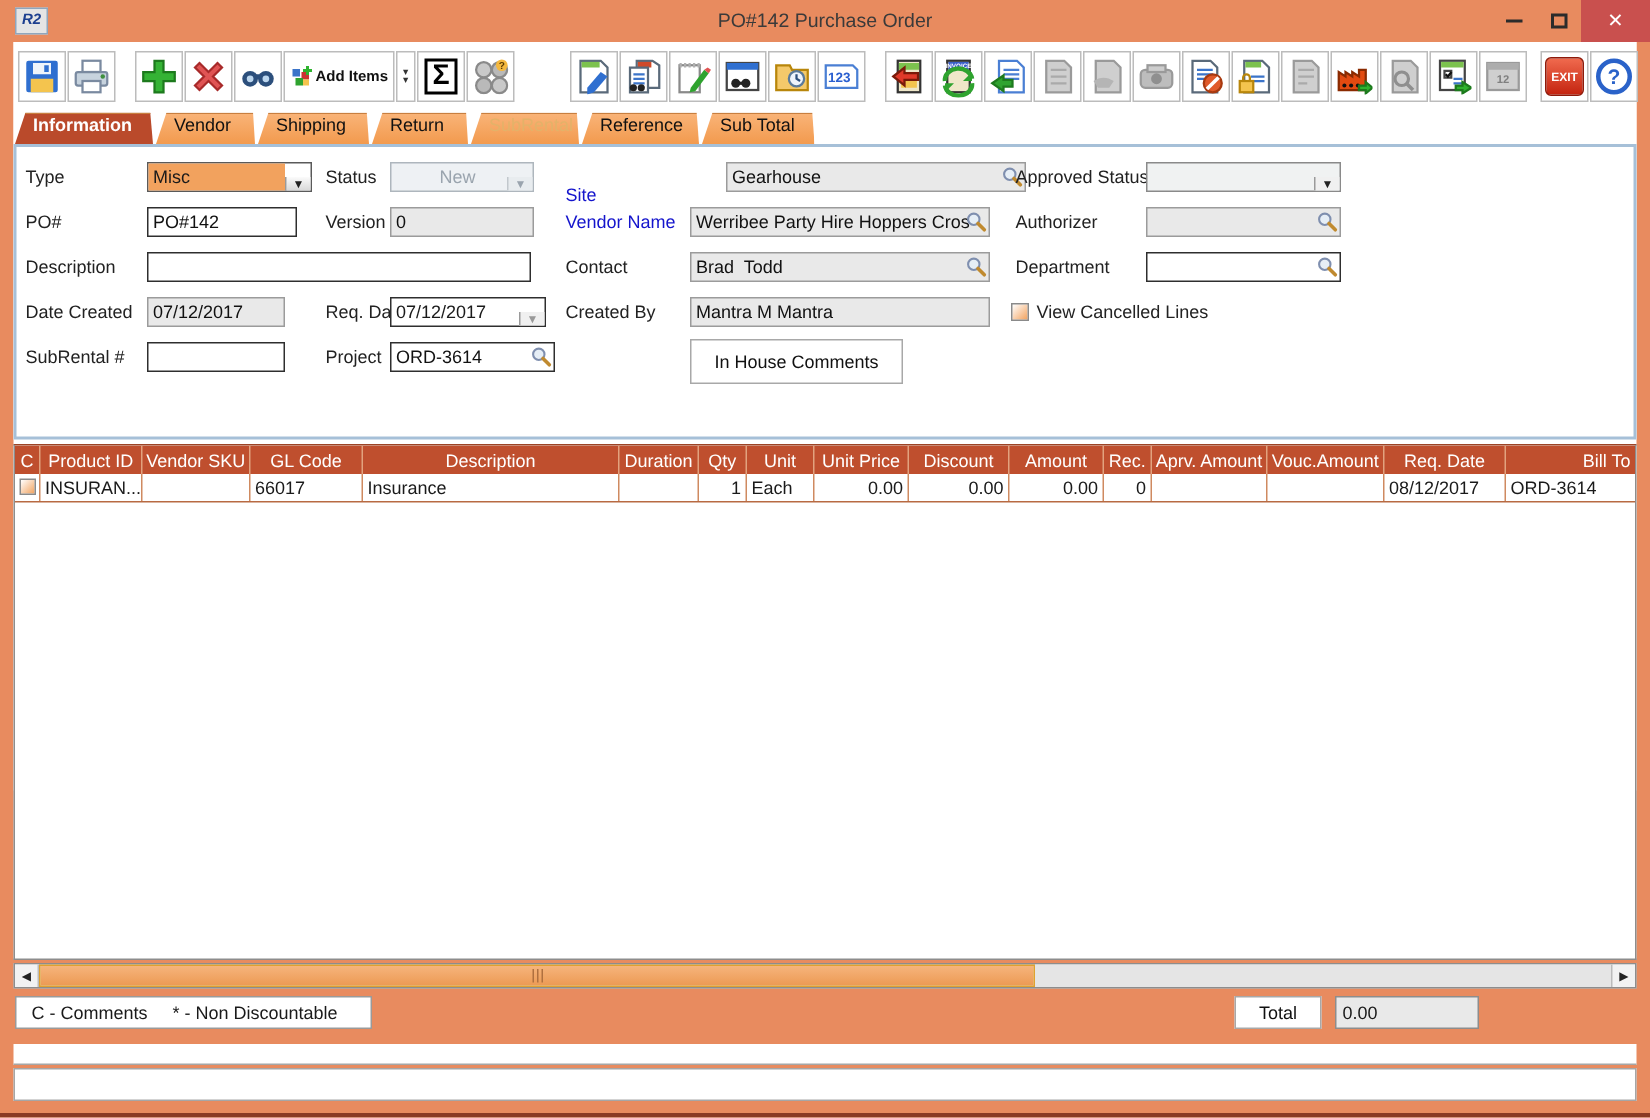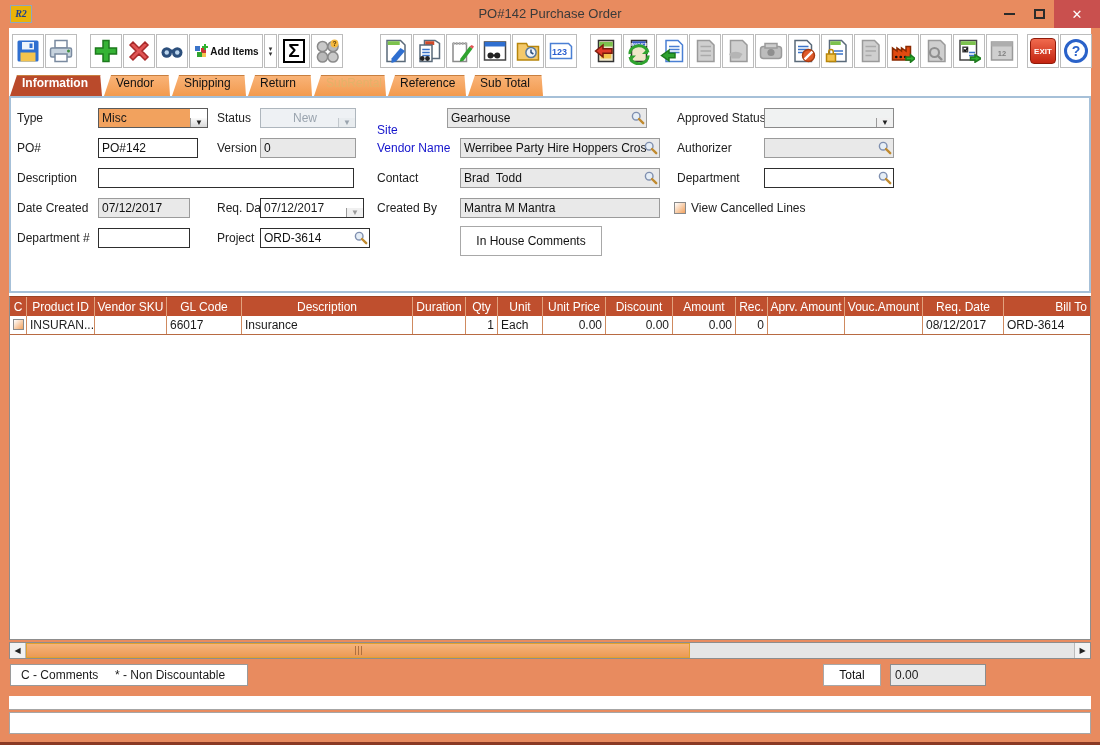--- a/index.html
+++ b/index.html
@@ -6,22 +6,22 @@
   html,body { width:1100px; height:745px; }
   body { font-family:"Liberation Sans","DejaVu Sans",sans-serif; font-size:12px; color:#1a1a1a; background:#fff; }
 
   .window { width:1100px; height:745px; background:#E88B5F; position:relative;
             padding:28px 9px 10px 9px; box-shadow: inset 0 -3px 0 #8a3a24; }
 
   
   .titlebar { position:absolute; top:0; left:0; right:0; height:28px; }
   .title { position:absolute; left:0; right:0; top:0; height:28px; line-height:28px;
            text-align:center; color:#3a3a3a; font-size:13px; }
-  .appicon { position:absolute; left:10px; top:5px; width:22px; height:18px; background:#eab308;
-             border:1px solid #8fa6bd; color:#1d3f8f; font-family:Liberation Serif, serif;
+  .appicon { position:absolute; left:10px; top:5px; width:22px; height:18px; background:#e5e5e5;
+             border:1px solid #8fa6bd; color:#1d3f8f; font-family:Liberation Sans, sans-serif;
              font-size:10px; font-weight:bold; font-style:italic; text-align:center; line-height:16px; }
   .winbtns { position:absolute; right:0; top:0; height:28px; display:flex; }
   .wbtn { width:30px; height:28px; display:flex; align-items:center; justify-content:center; }
   .wbtn .minbar { width:11px; height:2px; background:#2b2b2b; }
   .wbtn .maxbox { width:11px; height:10px; border:2px solid #2b2b2b; }
   .wbtn-close { width:46px; background:#C9504E; color:#fff; font-size:13px; font-weight:bold; }
 
   .inner { width:1082px; height:499px; background:#fff; position:relative; }
 
   
@@ -389,21 +389,21 @@
         <span class="btn">▼</span>
       </div>
 
       <div class="fl" style="left:206px;top:10px">Status</div>
       <div class="fld combo disabled" style="left:249px;top:10px;width:96px">
         <span class="val">New</span>
         <span class="btn">▼</span>
       </div>
 
       <div class="fl blue" style="left:366px;top:22px">Site</div>
-      <div class="fld" style="left:436px;top:10px;width:200px">
+      <div class="fld" style="left:473px;top:10px;width:200px">
         <input class="tin gray pad-mag" value="Gearhouse" style="">
         <span class="mag">
             <svg width="14" height="14" viewBox="0 0 14 14">
               <circle cx="5.2" cy="5.2" r="3.8" fill="#e6eef6" stroke="#7f8faf" stroke-width="1.4"></circle>
               <path d="M8 8l4.2 4.2" stroke="#c08a2f" stroke-width="2.4" stroke-linecap="round"></path>
             </svg>
           </span>
       </div>
 
       <div class="fl" style="left:666px;top:10px">Approved Status</div>
@@ -484,21 +484,21 @@
 
       <div class="fl" style="left:366px;top:100px">Created By</div>
       <div class="fld" style="left:449px;top:100px;width:200px">
         <input class="tin gray" value="Mantra M Mantra" style="">
       </div>
 
       <div class="fl" style="left:663px;top:100px">
         <span class="chk"></span><span>View Cancelled Lines</span>
       </div>
 
-      <div class="fl" style="left:6px;top:130px">Department #</div>
+      <div class="fl" style="left:6px;top:130px">SubRental #</div>
       <div class="fld" style="left:87px;top:130px;width:92px">
         <input class="tin" value="" style="">
       </div>
 
       <div class="fl" style="left:206px;top:130px">Project</div>
       <div class="fld" style="left:249px;top:130px;width:110px">
         <input class="tin pad-mag" value="ORD-3614" style="">
         <span class="mag">
             <svg width="14" height="14" viewBox="0 0 14 14">
               <circle cx="5.2" cy="5.2" r="3.8" fill="#e6eef6" stroke="#7f8faf" stroke-width="1.4"></circle>

